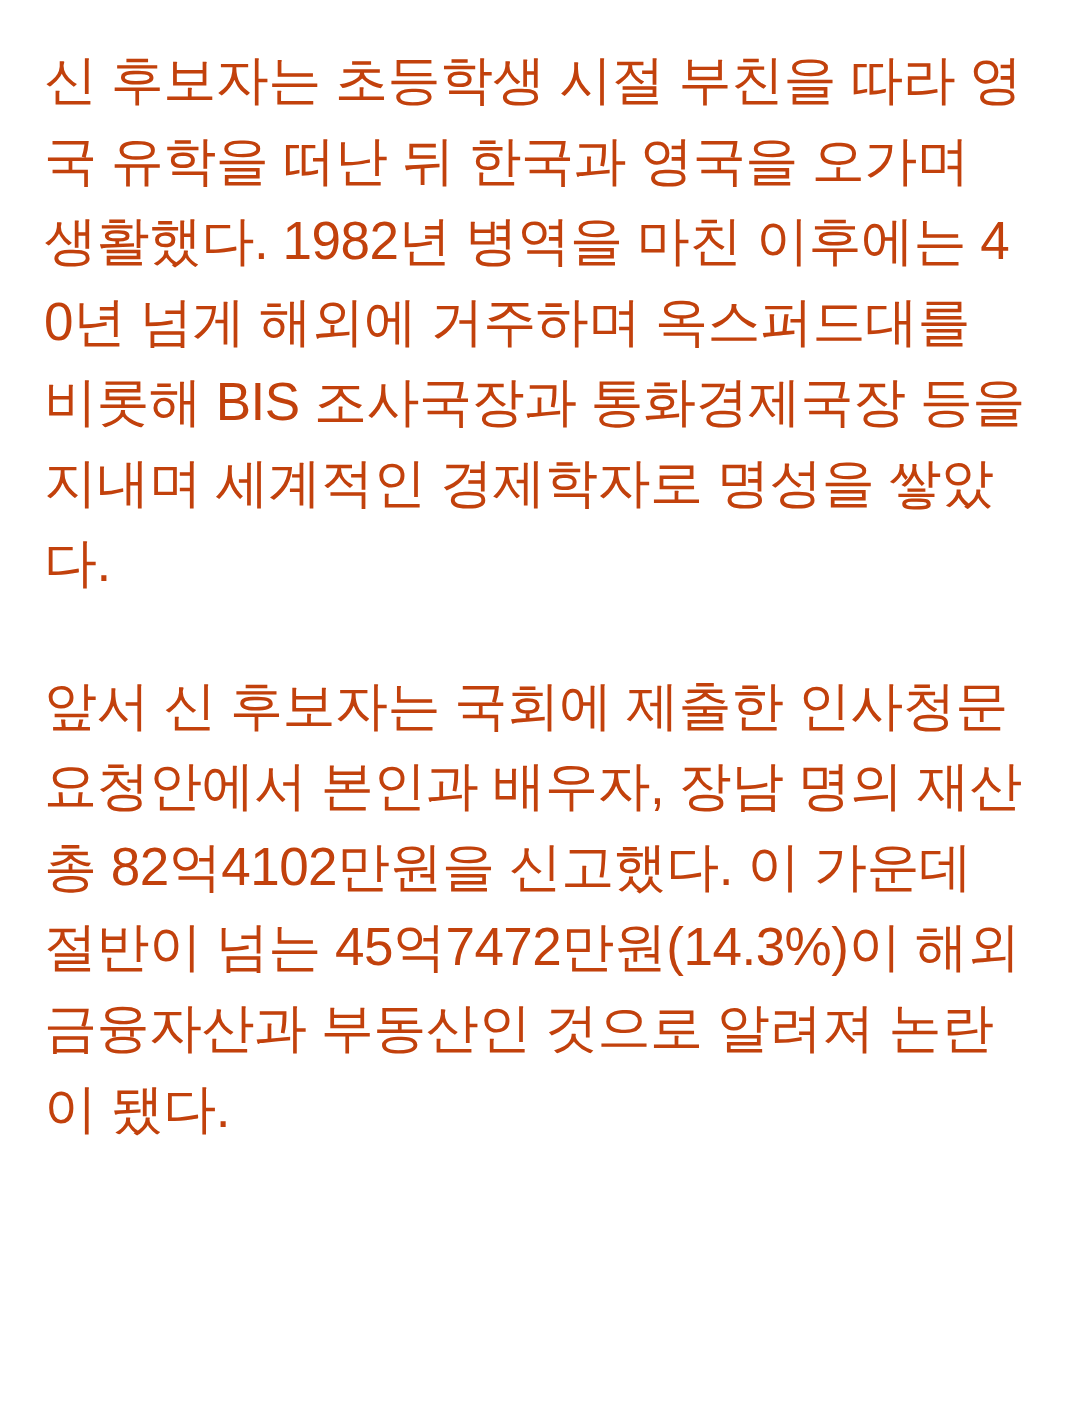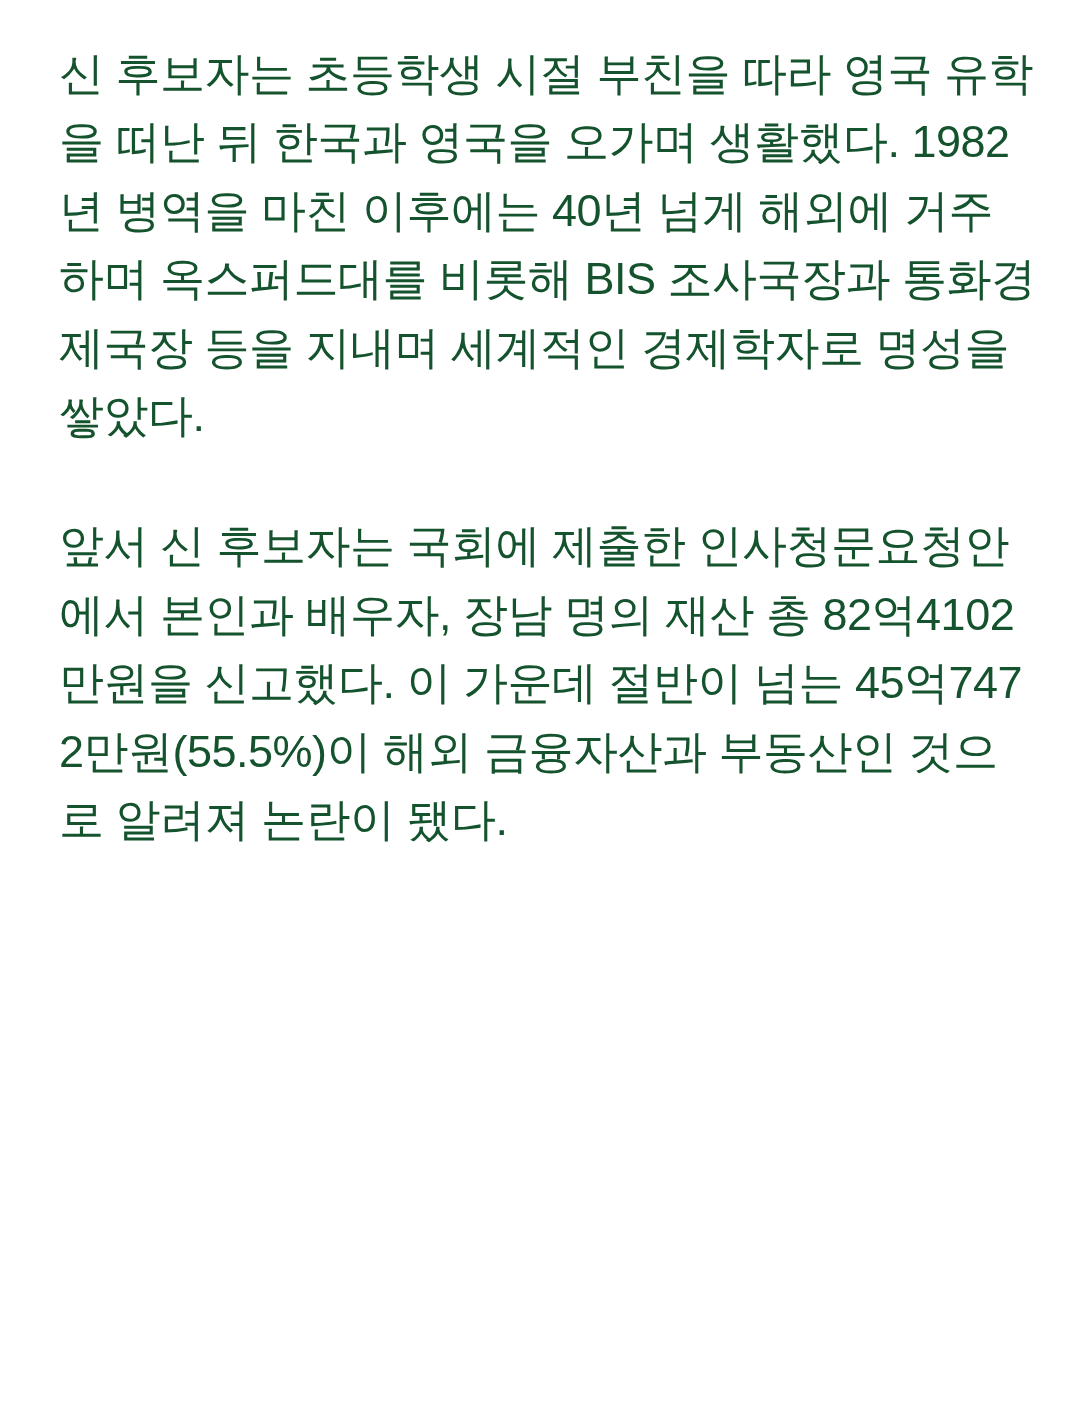--- a/index.html
+++ b/index.html
@@ -13,31 +13,31 @@
     font-family: "Liberation Sans", "DejaVu Sans", sans-serif;
     color: #1a1a1a;
     -webkit-font-smoothing: antialiased;
   }
   .article-body {
     box-sizing: border-box;
     width: 1080px;
     padding: 40px 44px 30px 44px;
   }
   .paragraph {
-    font-size: 45px;
+    font-size: 53px;
     line-height: 1.52;
     letter-spacing: -0.5px;
-    color: #14532d;
-    margin: 0 0 62px 15px;
+    color: #c2410c;
+    margin: 0 0 62px 0;
     word-break: break-all;
     white-space: pre-wrap;
   }
   .paragraph:last-child {
     margin-bottom: 0;
   }
 </style>
 </head>
 <body>
 
 <main class="article-body">
   <p class="paragraph">신 후보자는 초등학생 시절 부친을 따라 영국 유학을 떠난 뒤 한국과 영국을 오가며 생활했다. 1982년 병역을 마친 이후에는 40년 넘게 해외에 거주하며 옥스퍼드대를 비롯해 BIS 조사국장과 통화경제국장 등을 지내며 세계적인 경제학자로 명성을 쌓았다.</p>
-  <p class="paragraph">앞서 신 후보자는 국회에 제출한 인사청문요청안에서 본인과 배우자, 장남 명의 재산 총 82억4102만원을 신고했다. 이 가운데 절반이 넘는 45억7472만원(55.5%)이 해외 금융자산과 부동산인 것으로 알려져 논란이 됐다.</p>
+  <p class="paragraph">앞서 신 후보자는 국회에 제출한 인사청문요청안에서 본인과 배우자, 장남 명의 재산 총 82억4102만원을 신고했다. 이 가운데 절반이 넘는 45억7472만원(14.3%)이 해외 금융자산과 부동산인 것으로 알려져 논란이 됐다.</p>
 </main>
 
 </body></html>

